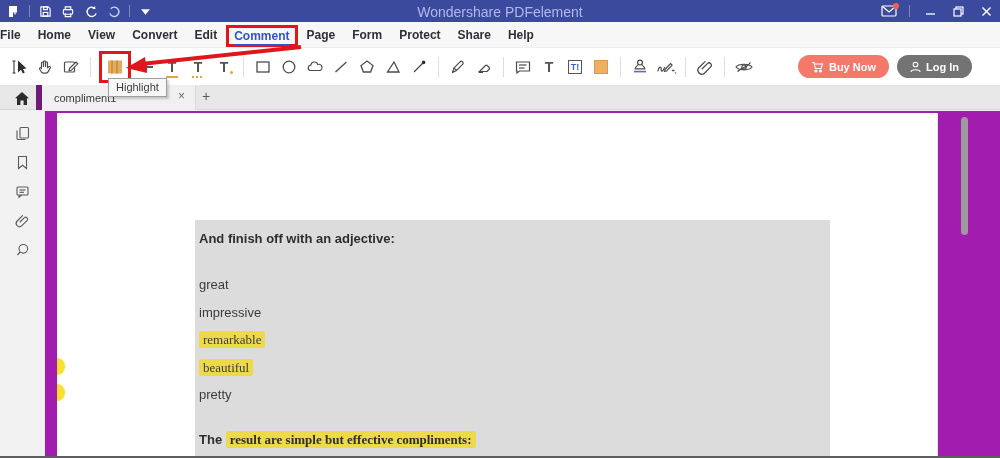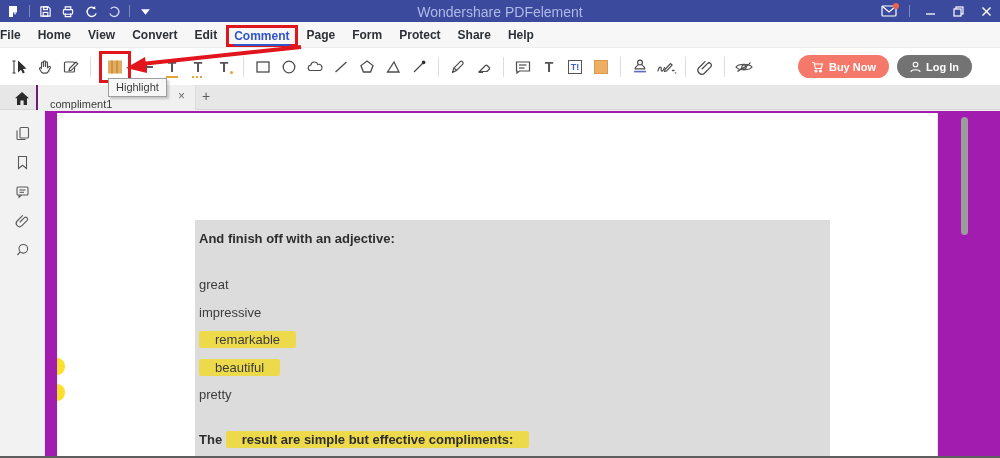--- a/index.html
+++ b/index.html
@@ -64,22 +64,22 @@
   .login{ background:#737373; }
 
   
   .tabbar {
     position:absolute; left:0; top:85px; width:1000px; height:25px;
     background:#E7E7E7; border-bottom:1px solid #D8D8D8;
   }
   .home-btn { position:absolute; left:12px; top:3px; width:20px; height:20px; display:flex; align-items:center; justify-content:center; }
   .tab {
     position:absolute; left:36px; top:0; width:160px; height:25px;
-    background:#F0F0F0; border-left:2px solid #701a75; border-right:1px solid #DBDBDB;
-    display:flex; align-items:flex-end; font-size:11px; color:#3A3A3A; padding-left:12px;
+    background:#F0F0F0; border-left:6px solid #701a75; border-right:1px solid #DBDBDB;
+    display:flex; align-items:center; font-size:11px; color:#3A3A3A; padding-left:12px;
   }
   .tab-close { position:absolute; right:10px; top:4px; font-size:12px; color:#6B6B6B; }
   .newtab { position:absolute; left:202px; top:3px; font-size:14px; color:#5A5A5A; }
 
   
   .tooltip {
     position:absolute; left:108px; top:78px; z-index:60;
     background:#F7F7F7; border:1px solid #9E9E9E; box-shadow:2px 2px 2px rgba(0,0,0,.18);
     font-size:11px; color:#3C3C3C; padding:2px 7px 3px;
   }
@@ -95,21 +95,21 @@
   .page {
     position:absolute; left:57px; top:2px; width:881px; bottom:0; background:#FFFFFF;
     border-right:1px solid #E6E6E6;
   }
   .grayblock {
     position:absolute; left:138px; top:107px; width:635px; bottom:2px;
     background:#DCDCDC;
   }
   .docline { position:absolute; left:4px; font-size:13px; color:#3C3C3C; white-space:nowrap; }
   .docline.bold { font-weight:bold; color:#2E2E2E; }
-  .hl { background:#EDDA4B; border-radius:2px; padding:1px 16px; }
+  .hl { background:#EDDA4B; border-radius:2px; padding:1px 4px;font-family:Liberation Serif, serif; }
   .margin-mark { position:absolute; left:0; width:8px; height:17px; background:#F9DF2E;
                  border-radius:0 8px 8px 0; }
   .scroll-thumb { position:absolute; left:961px; top:6px; width:7px; height:118px;
                   background:#9C9C9C; border-radius:4px; }
   .bottom-edge { position:absolute; left:0; right:0; bottom:0; height:2px; background:#5E5E5E; }
 
   
   .overlay { position:absolute; left:0; top:0; width:1000px; height:458px; pointer-events:none; z-index:55; }
 
   svg { display:block; }

